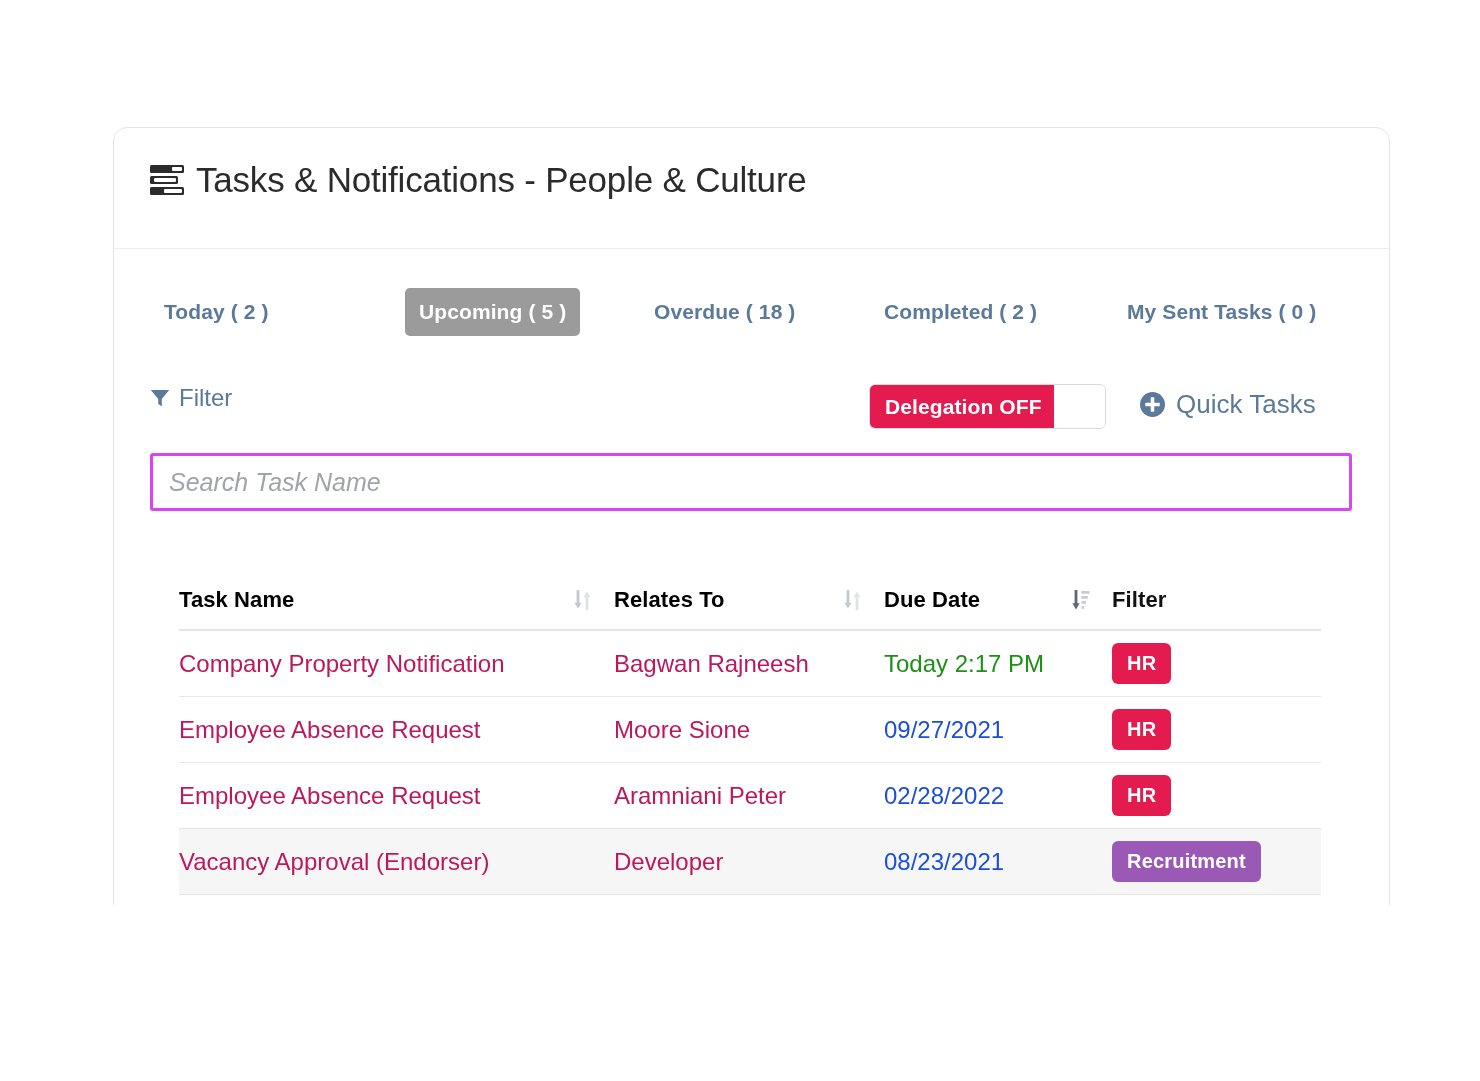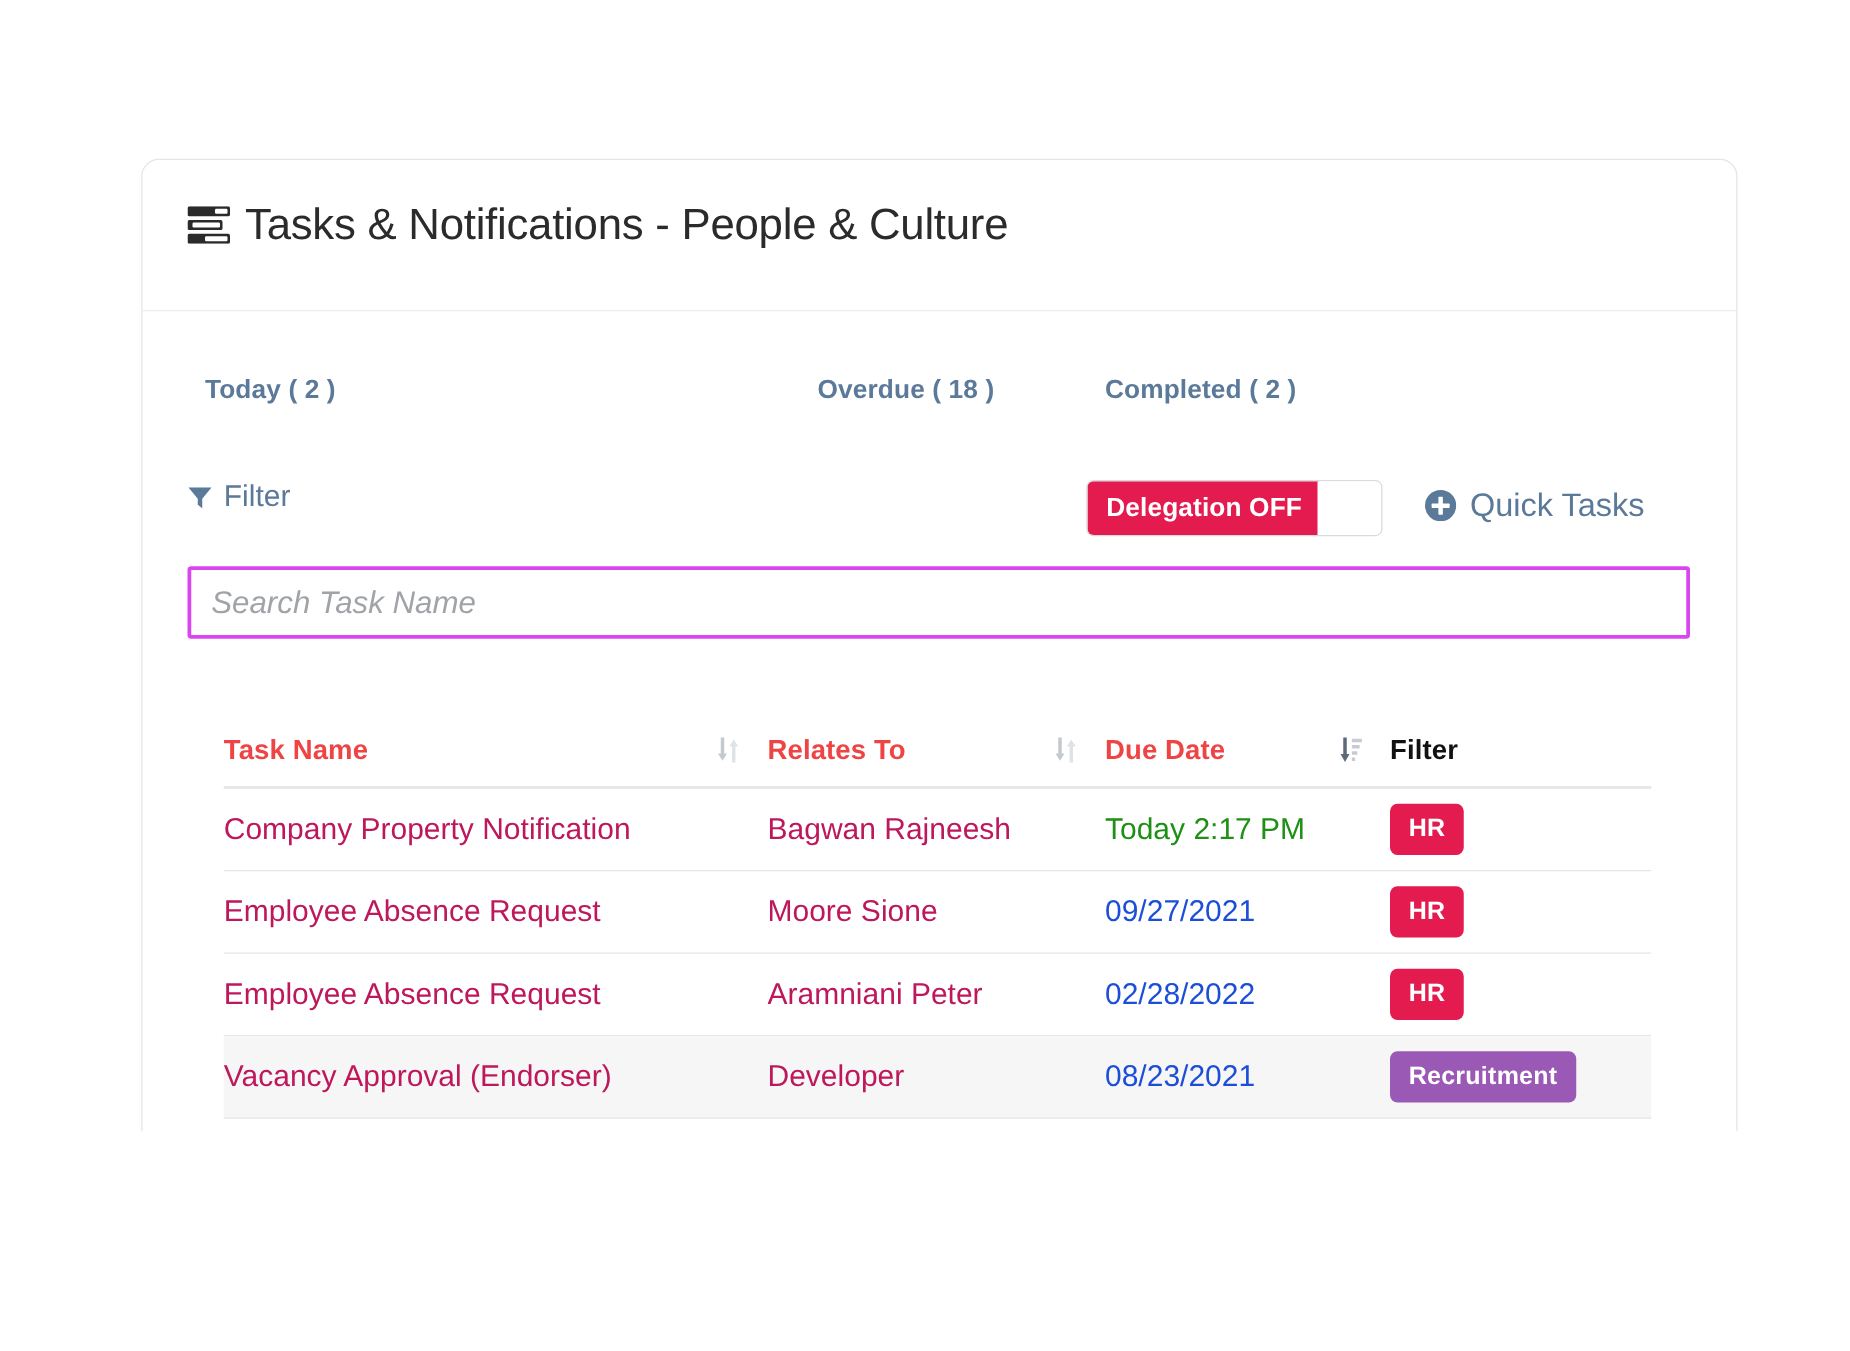--- a/index.html
+++ b/index.html
@@ -221,21 +221,21 @@
     background: #f6f6f6;
   }
   .col-task   { width: 435px; flex: none; }
   .col-rel    { width: 270px; flex: none; }
   .col-due    { width: 228px; flex: none; }
   .col-filter { width: 209px; flex: none; }
 
   .th {
     font-size: 22px;
     font-weight: bold;
-    color: #ef4444;
+    color: #000000;
     display: flex;
     align-items: center;
     letter-spacing: 0.1px;
   }
   .th.black { color: #111111; }
   .th-inner { display: flex; align-items: center; width: 100%; }
   .th-label { white-space: nowrap; }
   .sort-icon {
     margin-left: auto;
     margin-right: 22px;
@@ -287,22 +287,24 @@
           <rect x="4" y="13" width="22" height="4" rx="1" fill="#ffffff"></rect>
           <rect x="0" y="22" width="34" height="8" rx="1.5" fill="#2b2b2b"></rect>
           <rect x="14" y="24" width="18" height="4" rx="1" fill="#ffffff"></rect>
         </svg>
         <span class="title-text">Tasks &amp; Notifications - People &amp; Culture</span>
       </div>
     </div>
 
     <div class="tabs">
         <button class="tab" style="left: 0px;">Today ( 2 )</button>
+        <button class="tab active" style="left: 255px;">Upcoming ( 5 )</button>
         <button class="tab" style="left: 490px;">Overdue ( 18 )</button>
         <button class="tab" style="left: 720px;">Completed ( 2 )</button>
+        <button class="tab" style="left: 963px;">My Sent Tasks ( 0 )</button>
       </div>
 
     <div class="filter-link">
       <svg class="funnel-icon" viewBox="0 0 20 20">
         <path d="M0.8 2.0 L19.2 2.0 L11.8 11.0 L11.8 18.6 L8.2 15.8 L8.2 11.0 Z" fill="#5b7999"></path>
       </svg>
       <span class="filter-label">Filter</span>
     </div>
 
     <div class="toggle">

